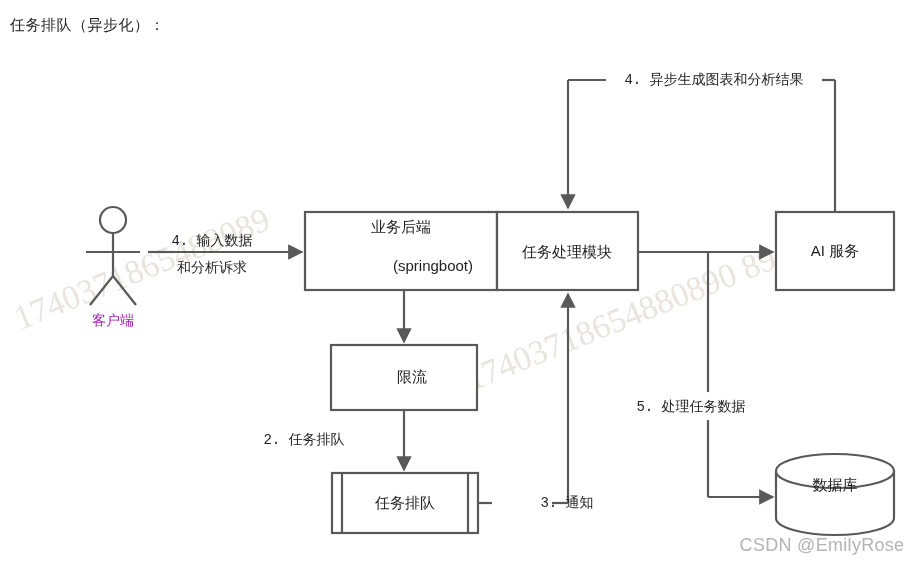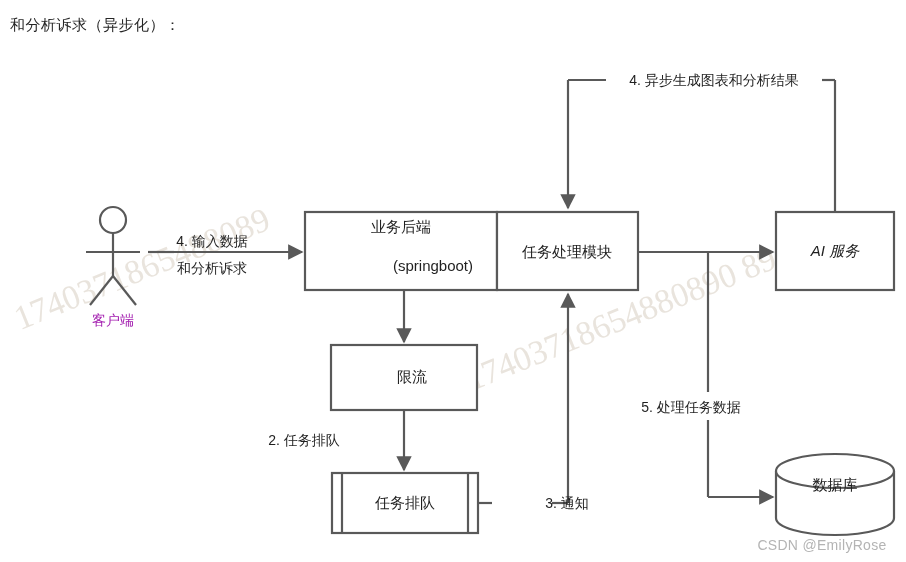--- a/index.html
+++ b/index.html
@@ -43,52 +43,53 @@
   }
   .edge-label {
     position: absolute;
     font-size: 14px;
     color: #1f1f1f;
     text-align: center;
     white-space: nowrap;
     line-height: 1.5;
     transform: translate(-50%, -50%);
     pointer-events: none;
+    font-family: Liberation Mono, monospace;
   }
   .actor-label {
     position: absolute;
     font-size: 14px;
     color: #a21caf;
     white-space: nowrap;
     transform: translate(-50%, -50%);
   }
   .watermark-credit {
     position: absolute;
-    font-size: 14px;
+    font-size: 18px;
     color: #b4b4b4;
     white-space: nowrap;
     transform: translate(-50%, -50%);
     letter-spacing: 0.3px;
   }
   .wm-num {
     position: absolute;
     font-size: 34px;
     color: #e9e4dd;
     white-space: nowrap;
     font-family: "Liberation Serif", "DejaVu Serif", serif;
     pointer-events: none;
     user-select: none;
   }
   .wm-a { left: 6px;  top: 250px; transform: rotate(-22deg); }
   .wm-b { left: 455px; top: 300px; transform: rotate(-22deg); }
 </style>
 </head>
 <body>
 
-<div class="page-title">和分析诉求（异步化）：</div>
+<div class="page-title">任务排队（异步化）：</div>
 
 <div class="wm-num wm-a">1740371865488089</div>
 <div class="wm-num wm-b">17403718654880890 89</div>
 
 <svg id="canvas" viewBox="0 0 906 562" xmlns="http://www.w3.org/2000/svg">
   <defs>
     <marker id="arrow" viewBox="0 0 10 10" refX="9" refY="5" markerWidth="7" markerHeight="7" orient="auto-start-reverse">
       <path d="M 0 0 L 10 5 L 0 10 z" fill="#595959"></path>
     </marker>
   </defs>
@@ -176,21 +177,21 @@
 
 <div class="node-label" style="left:401px; top:227px;">业务后端</div>
 <div class="node-label" style="left:401px; top:266px;margin-left:32px;">(springboot)</div>
 
 <div class="node-label" style="left:567px; top:252px;">任务处理模块</div>
 
 <div class="node-label" style="left:404px; top:377px;padding-left:16px;">限流</div>
 
 <div class="node-label" style="left:405px; top:503px;">任务排队</div>
 
-<div class="node-label" style="left:835px; top:251px;font-style:italic;">AI 服务</div>
+<div class="node-label" style="left:835px; top:251px;">AI 服务</div>
 
 <div class="node-label" style="left:835px; top:485px;">数据库</div>
 
 <div class="edge-label" style="left:304px; top:440px;">2. 任务排队</div>
 
 <div class="edge-label" style="left:522px; top:503px;margin-left:45px;">3. 通知</div>
 
 <div class="edge-label" style="left:714px; top:80px;">4. 异步生成图表和分析结果</div>
 
 <div class="edge-label" style="left:683px; top:407px;margin-left:8px;">5. 处理任务数据</div>

